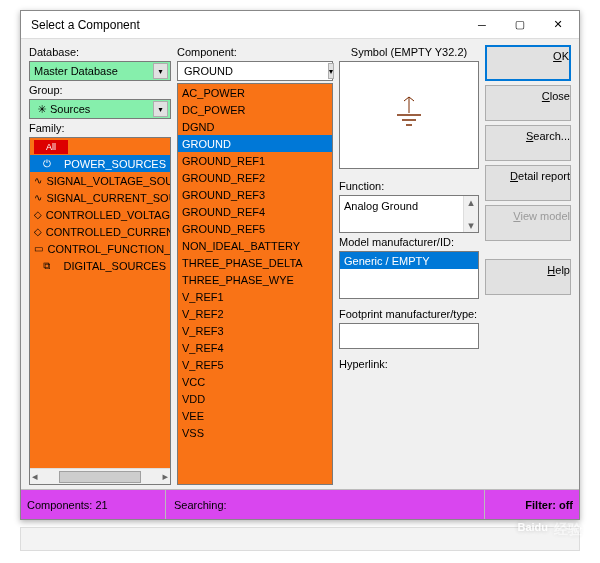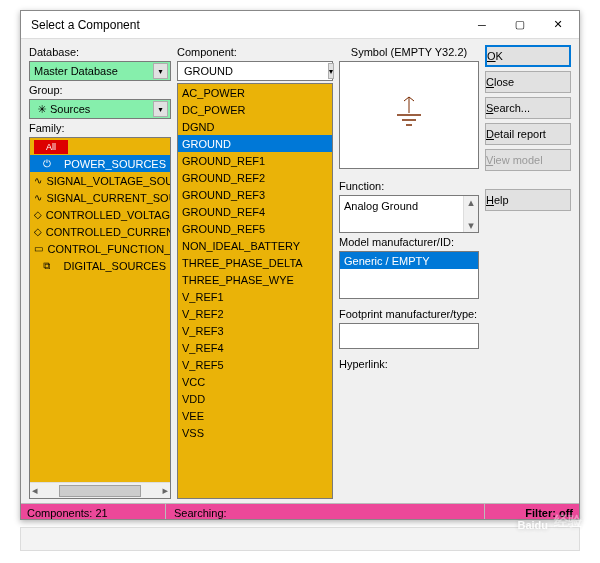--- a/index.html
+++ b/index.html
@@ -30,63 +30,63 @@
   .combo .combo-text { flex: 1; }
   .combo .combo-arrow { width: 15px; height: 16px; background: #e1e1e1; border: 1px solid #adadad; display:flex; align-items:center; justify-content:center; font-size: 8px; }
   .combo .combo-glyph { width: 16px; text-align:center; }
   .input {
     background:#fff; border:1px solid #7a7a7a; height:20px; padding:0 4px;
     display:flex; align-items:center;
   }
   .input .input-text { flex:1; border:0; outline:0; font-size:11px; background:transparent; }
   .input .input-btn { width:18px; height:16px; background:#e1e1e1; border:1px solid #adadad; display:flex; align-items:center; justify-content:center; font-size:8px; }
   .listbox {
-    background:#eab308; border:1px solid #7a7a7a; flex:1; overflow-x:auto; overflow-y:hidden;
+    background:#f97316; border:1px solid #7a7a7a; flex:1; overflow-x:auto; overflow-y:hidden;
   }
   .listbox-mid { min-height: 0; }
   .row {
     display:flex; align-items:center; gap:4px; height:17px; padding:0 4px; white-space:nowrap;
   }
   .row .glyph { width:34px; height:14px; display:flex; align-items:center; justify-content:center; font-size:10px; color:#000; }
   .row.sel-blue { background:#0078d7; color:#fff; }
   .row.sel-blue .glyph { color:#fff; }
   .row.all .glyph { background:#d00; color:#fff; font-size:9px; }
   .panel { background:#fff; border:1px solid #7a7a7a; }
   .symbol-box { height:108px; display:flex; align-items:center; justify-content:center; }
   .func-box { height:38px; padding:4px; position:relative; }
   .scroll-stub {
     position:absolute; right:0; top:0; bottom:0; width:15px; background:#f0f0f0; border-left:1px solid #ddd;
     display:flex; flex-direction:column; justify-content:space-between; align-items:center; font-size:8px; color:#666;
   }
   .btn {
-    height:22px; background:#e1e1e1; border:1px solid #adadad; text-align:left; line-height:20px;
+    height:36px; background:#e1e1e1; border:1px solid #adadad; text-align:right; line-height:20px;
   }
   .btn.default { border:2px solid #0078d7; line-height:18px; }
   .btn.disabled { color:#9a9a9a; }
   .underline-first::first-letter { text-decoration: underline; }
   .statusbar {
-    height:16px; border-top:1px solid #bbb; background:#ec4899; display:flex; align-items:flex-end;
+    height:30px; border-top:1px solid #bbb; background:#d946ef; display:flex; align-items:center;
     padding:0 6px; gap:8px; font-size:12px;
   }
   .statusbar .sb-l { width:130px; }
   .statusbar .sb-m { flex:1; }
   .statusbar .sb-r { width:80px; text-align:right;font-weight:bold; }
   .split { border-left:1px solid #bbb; height:100%; }
   .h-scroll {
     height:16px; background:#f0f0f0; border-top:1px solid #ddd; display:flex; align-items:center; justify-content:space-between; font-size:8px; color:#666; padding:0 2px;
   }
   .thumb { background:#cdcdcd; height:12px; border:1px solid #a0a0a0; }
   .ground-svg { width:48px; height:48px; }
   .bars-bottom {
     position:absolute; left:20px; right:20px; bottom:12px; height:24px; background:#f3f3f3; border:1px solid #dcdcdc;
   }
   .watermark {
-    position:absolute; right:18px; bottom:32px; color:#fff; opacity:0.85;
+    position:absolute; right:18px; bottom:24px; color:#fff; opacity:0.85;
     font-weight:bold; font-size:18px; text-shadow:0 0 4px rgba(100,100,100,0.4);
-    display:flex; align-items:flex-end; gap:6px;
+    display:flex; align-items:flex-start; gap:6px;
   }
   .watermark .faint { opacity:0.45; font-size:14px; }
   .model-box { min-height:48px; }
   .foot-box { height:26px; } 
 </style>
 </head>
 <body>
 
 <div class="stage">
   <div class="dialog">

